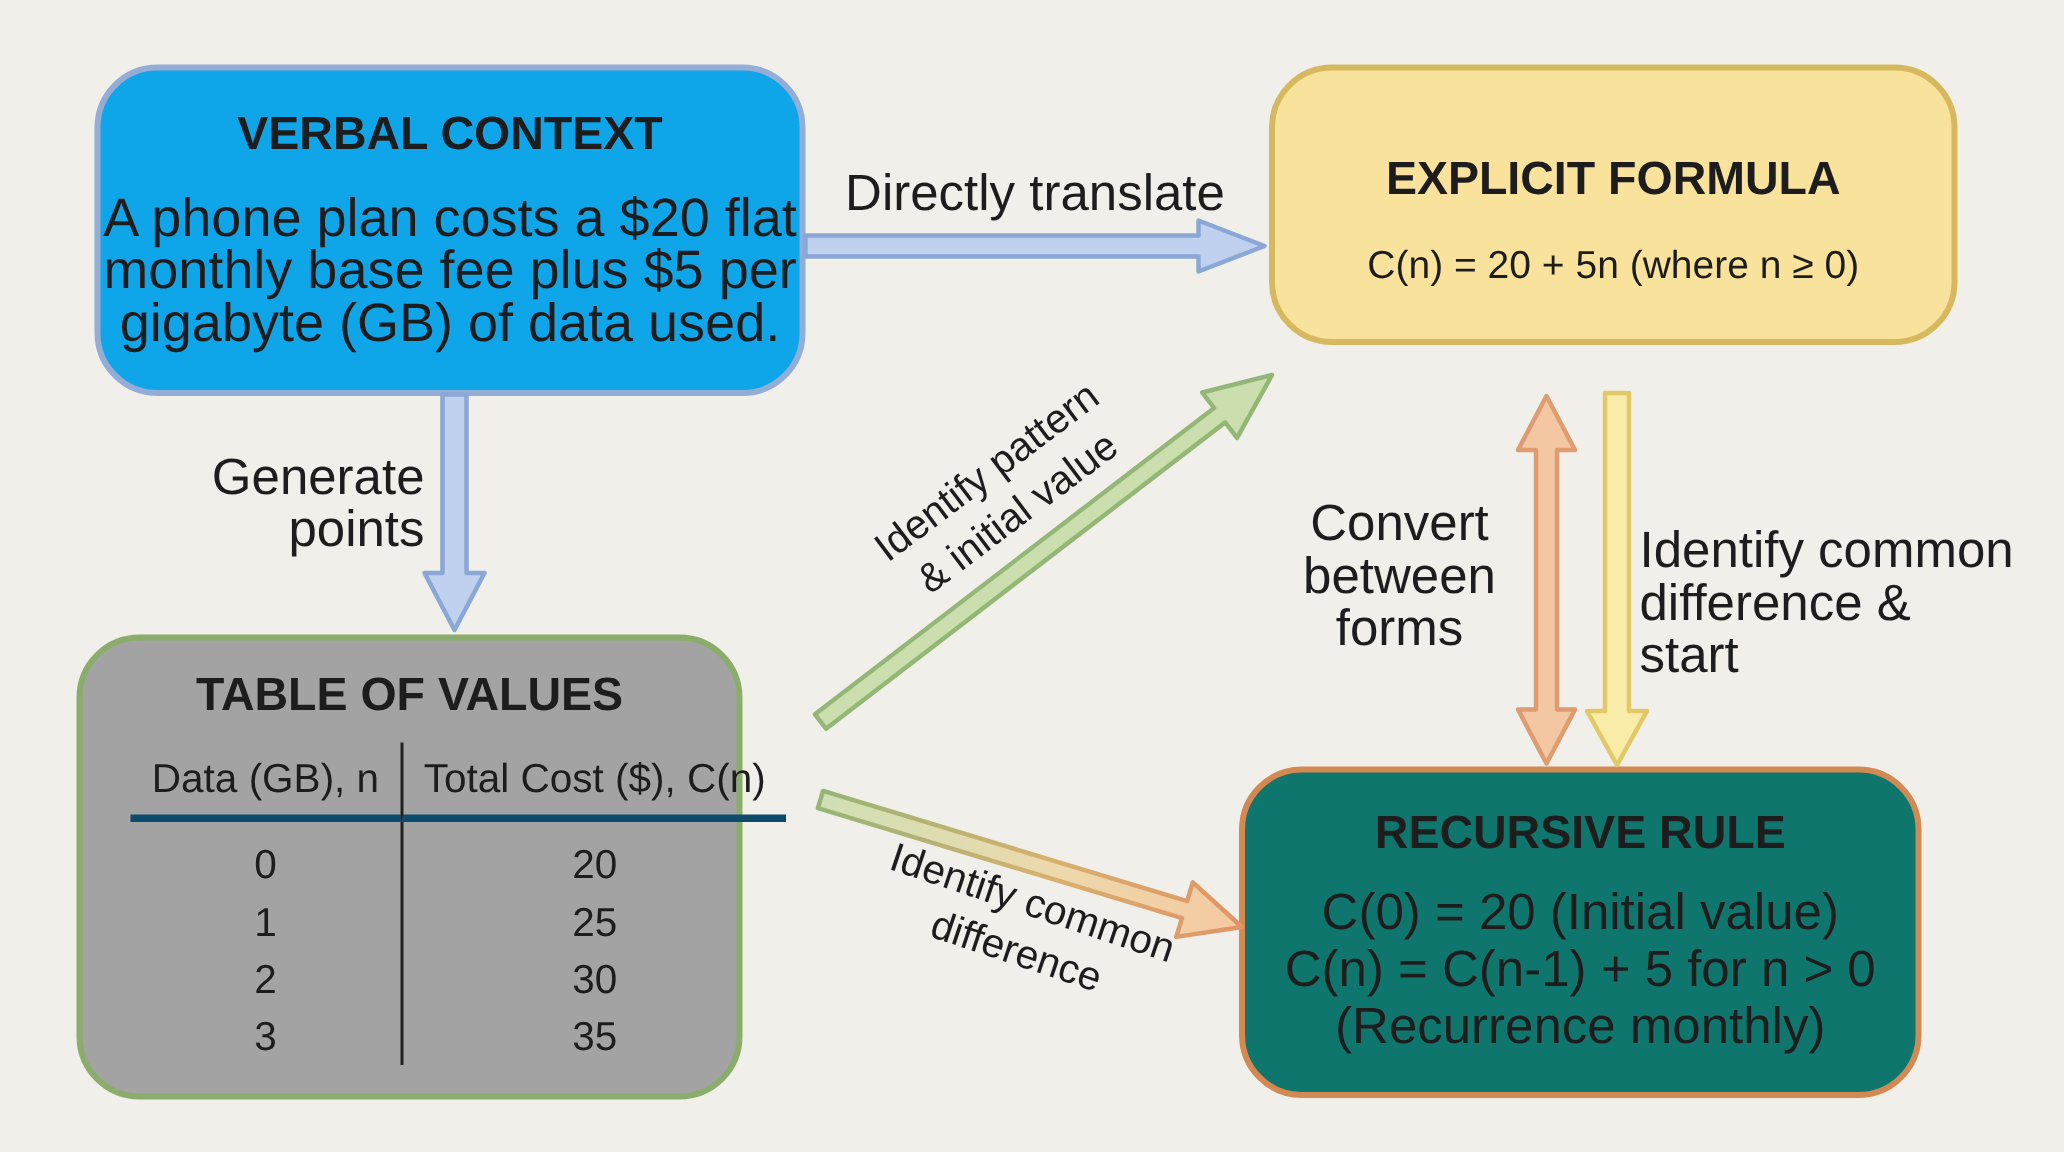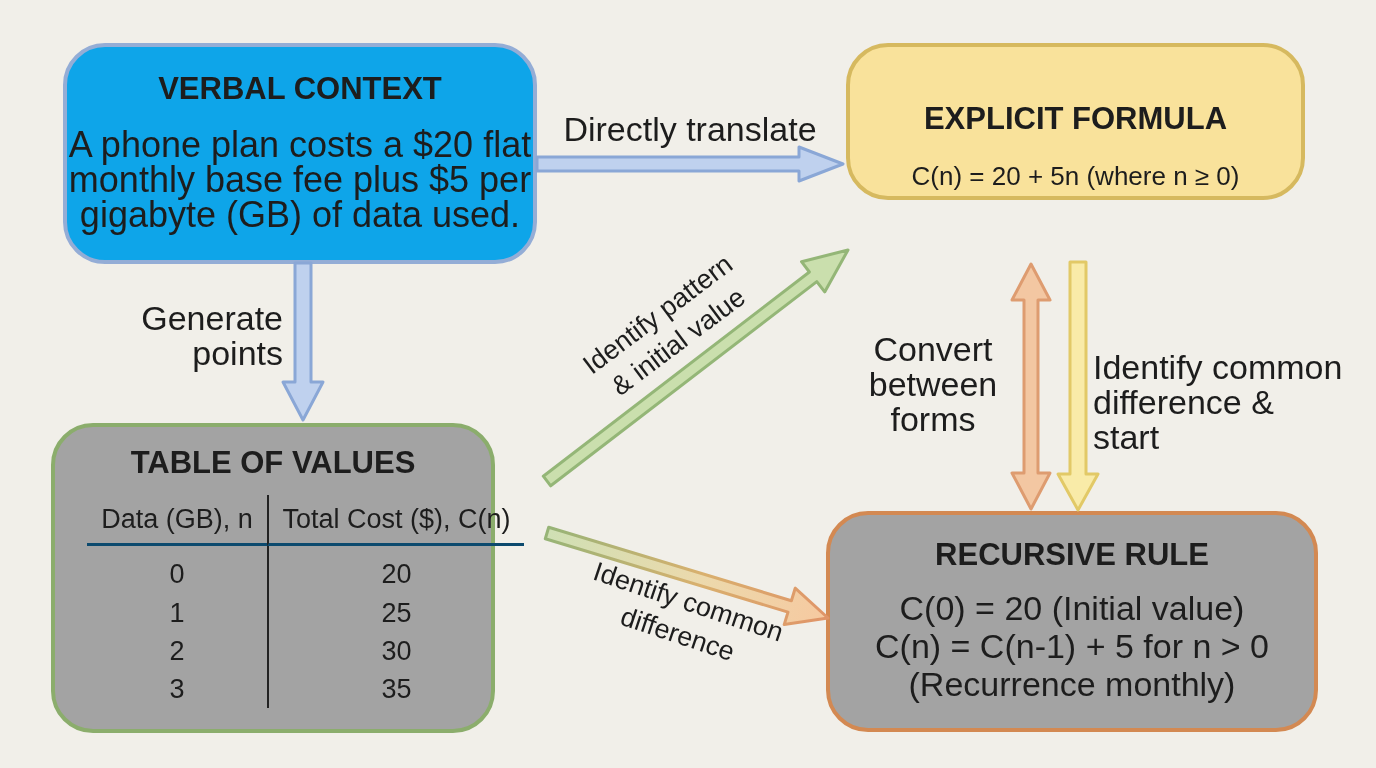--- a/index.html
+++ b/index.html
@@ -11,31 +11,31 @@
   }
   .box{position:absolute;box-sizing:border-box;border:4px solid;border-radius:42px;
        text-align:center;}
   .box-title{font-weight:700;font-size:31px;line-height:36px;}
   .box-body{font-size:36px;line-height:35px;}
   .pre{white-space:pre-line;}
 
   #box-verbal{left:63px;top:43px;width:474px;height:221px;background:#0ea5e9;border-color:#94add6;padding-top:24px;}
   #box-verbal .box-body{margin-top:20px;}
 
-  #box-explicit{left:846px;top:43px;width:459px;height:157px;background:#f9e29b;border-color:#d6b95f;padding-top:54px;}
+  #box-explicit{left:846px;top:43px;width:459px;height:187px;background:#f9e29b;border-color:#d6b95f;padding-top:54px;}
   #box-explicit .box-body{margin-top:22px;font-size:26px;}
 
   #box-table{left:51px;top:423px;width:444px;height:310px;background:#a3a3a3;border-color:#8bad6c;padding-top:18px;}
   .tbl{position:absolute;left:32px;top:68px;width:437px;display:grid;grid-template-columns:180px 257px;font-size:27px;}
-  .tbl .hcell{height:48px;display:flex;align-items:center;justify-content:center;border-bottom:3px solid #0c4a6e;}
+  .tbl .hcell{height:48px;display:flex;align-items:center;justify-content:center;border-bottom:5px solid #0c4a6e;}
   .tbl .c2{border-left:2px solid #222;}
   .tbl .cell{height:38px;display:flex;align-items:center;justify-content:center;}
   .tbl .cell.first{padding-top:8px;height:40px;}
 
-  #box-recursive{left:826px;top:511px;width:492px;height:221px;background:#a3a3a3;border-color:#d38952;padding-top:22px;}
+  #box-recursive{left:826px;top:511px;width:455px;height:221px;background:#0f766e;border-color:#d38952;padding-top:22px;}
   #box-recursive .box-body{margin-top:16px;font-size:34px;line-height:38px;}
 
   svg#arrows{position:absolute;left:0;top:0;z-index:3;pointer-events:none;}
 
   .lbl{position:absolute;z-index:4;font-size:34px;line-height:35px;}
   #lbl-directly{left:545px;top:112px;width:290px;text-align:center;}
   #lbl-generate{left:130px;top:301px;width:153px;text-align:right;}
   #lbl-pattern{left:543px;top:294px;width:250px;text-align:center;font-size:27px;line-height:34px;
                transform:rotate(-37deg);}
   #lbl-commondiff{left:558px;top:584px;width:250px;text-align:center;font-size:27px;line-height:34px;

